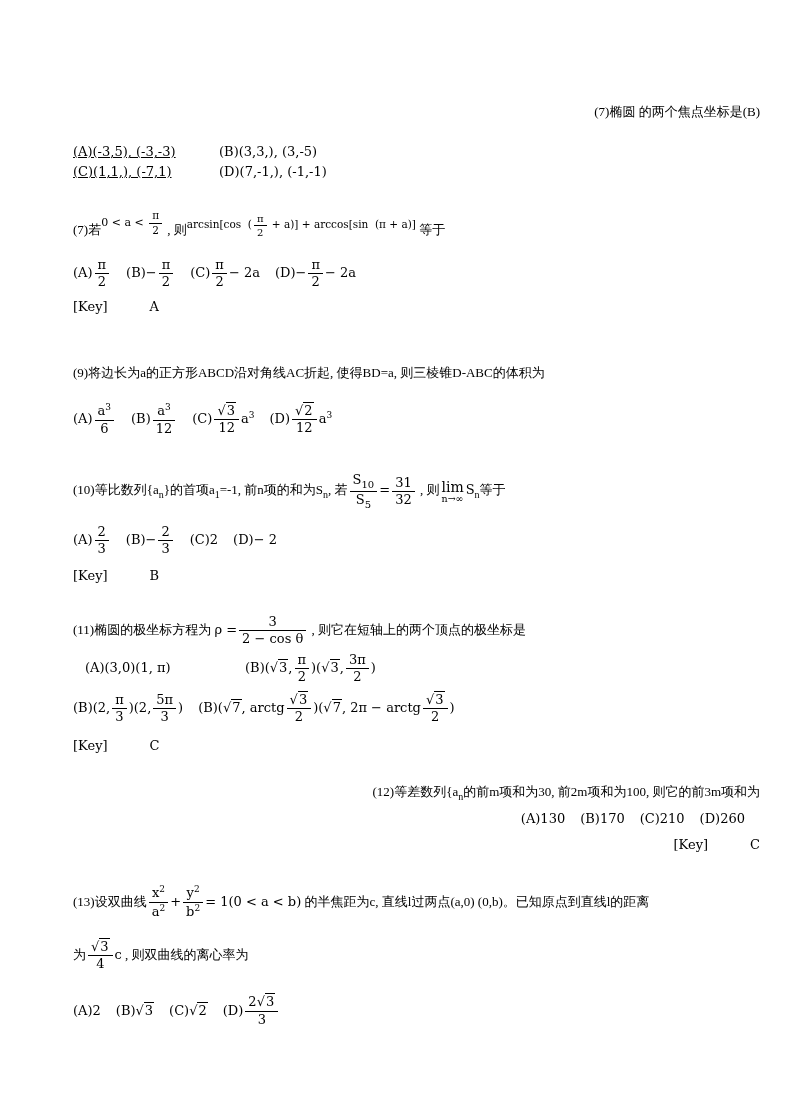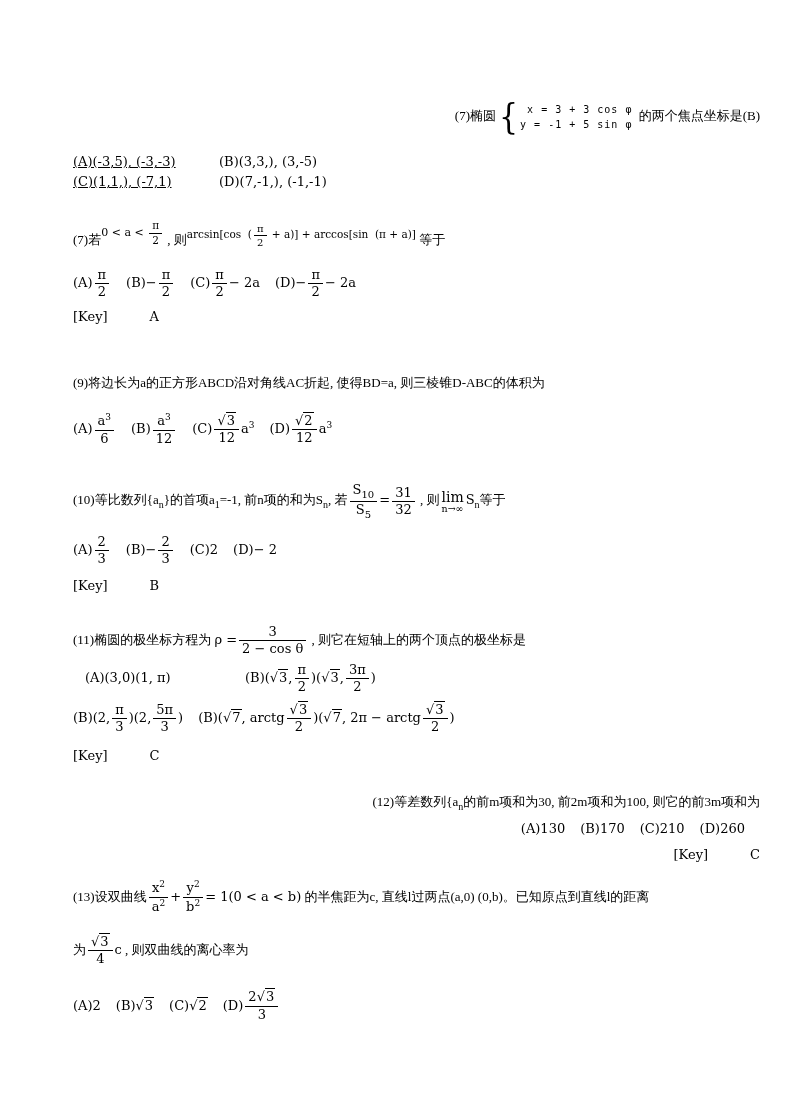--- a/index.html
+++ b/index.html
@@ -47,33 +47,33 @@
   #p9 .keyline{margin-top:8px;}
   #p10{margin-top:26px;}
   #p10 .stmt{line-height:50px;}
   #p10 .opts{line-height:40px;}
   #p11{margin-top:24px;}
   #p11 .stmt{line-height:40px;}
   #p11 .row1{padding-left:12px;line-height:36px;}
   #p11 .row2{line-height:44px;}
   #p12{margin-top:26px;text-align:right;}
   #p12 .opts{margin-top:2px;}
-  #p13{margin-top:8px;}
+  #p13{margin-top:23px;}
   #p13 .stmt{line-height:48px;}
   #p13 .l2{line-height:46px;margin-top:6px;}
   #p13 .opts{margin-top:12px;line-height:42px;}
   .opts8{line-height:36px;}
 </style>
 </head>
 <body>
 
 <div class="page">
 
   <section class="prob" id="p7">
-    <div class="line stmt"><span>(7)</span><span>椭圆</span><span class="cases"><span class="cs-rows"><span class="cs-row">x = 3 + 3 cos φ</span><span class="cs-row">y = -1 + 5 sin φ</span></span></span><span> 的两个焦点坐标是(B)</span></div>
+    <div class="line stmt"><span>(7)</span><span>椭圆</span><span> 的两个焦点坐标是(B)</span></div>
     <div class="line"><span class="col1 m">(A)(-3,5), (-3,-3)</span><span class="m">(B)(3,3,), (3,-5)</span></div>
     <div class="line"><span class="col1 m">(C)(1,1,), (-7,1)</span><span class="m">(D)(7,-1,), (-1,-1)</span></div>
   </section>
 
   <section class="prob" id="p8">
     <div class="line stmt"><span>(7)若</span><span class="raise m"><span>0 &lt; a &lt; </span><span class="fr"><span class="n">π</span><span class="d">2</span></span></span><span> , 则</span><span class="raise2 m"><span>arcsin[cos  (</span><span class="fr"><span class="n">π</span><span class="d">2</span></span><span> + a)] + arccos[sin  (π + a)] </span></span><span>等于</span></div>
     <div class="line opts opts8"><span class="opt m"><span>(A)</span><span class="fr"><span class="n">π</span><span class="d">2</span></span></span><span class="opt m"><span>(B)−</span><span class="fr"><span class="n">π</span><span class="d">2</span></span></span><span class="opt m"><span>(C)</span><span class="fr"><span class="n">π</span><span class="d">2</span></span><span>− 2a</span></span><span class="opt m"><span>(D)−</span><span class="fr"><span class="n">π</span><span class="d">2</span></span><span>− 2a</span></span></div>
     <div class="line keyline"><span class="m">[Key]</span><span class="m keyans">A</span></div>
   </section>
 

